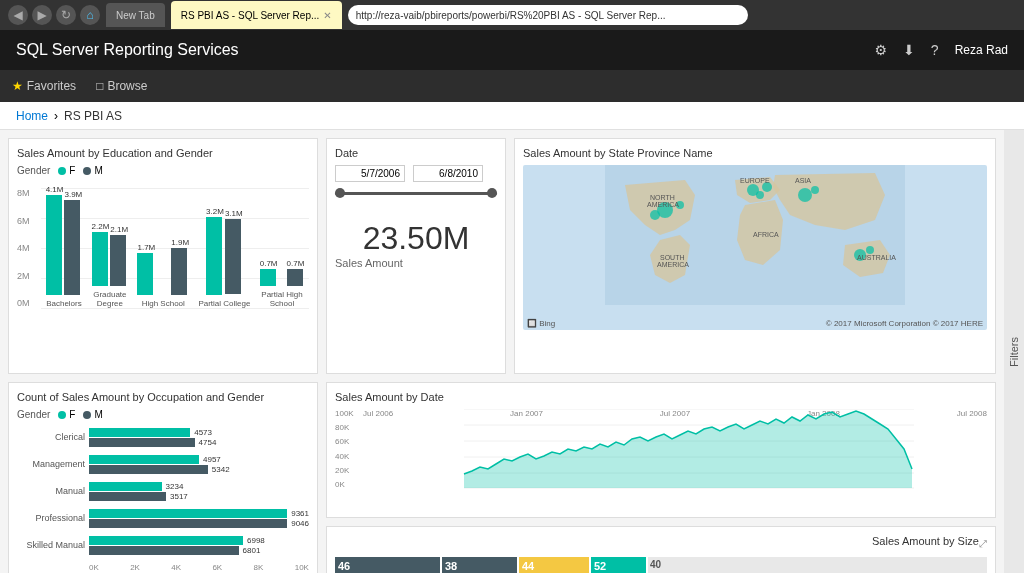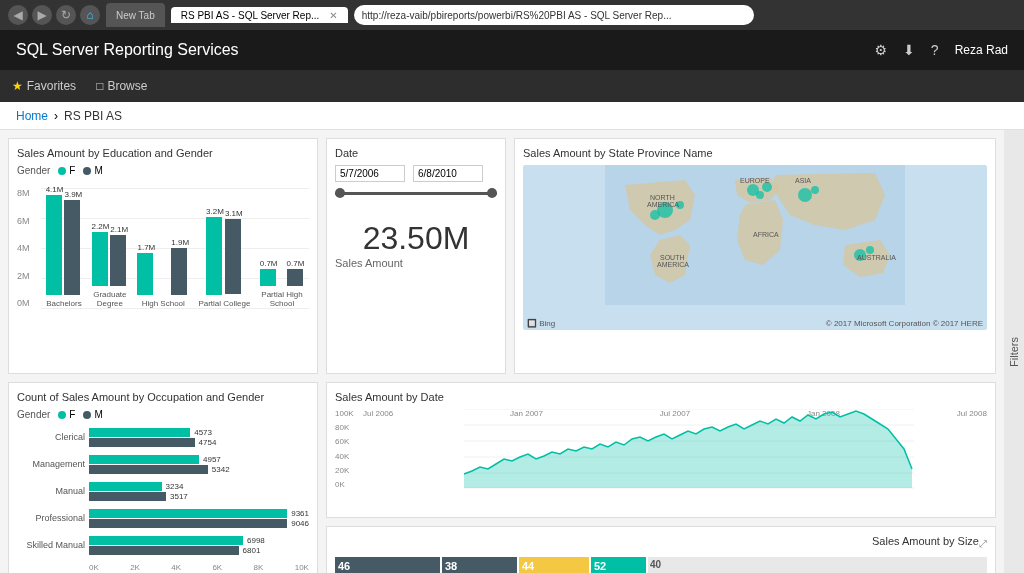--- a/index.html
+++ b/index.html
@@ -1,20 +1,20 @@
 <!DOCTYPE html>
 <html><head>
   <meta charset="utf-8">
   <style>
     * { margin: 0; padding: 0; box-sizing: border-box; }
     body { font-family: 'Segoe UI', Arial, sans-serif; font-size: 12px; background: #f4f4f4; overflow: hidden; }
 
     
     .browser-chrome { background: #333; height: 30px; display: flex; align-items: center; padding: 0 8px; gap: 6px; }
-    .browser-tab { background: #ffffff; border-radius: 4px 4px 0 0; padding: 4px 10px; font-size: 11px; display: flex; align-items: center; gap: 6px; height: 16px; }
+    .browser-tab { background: #fef9c3; border-radius: 4px 4px 0 0; padding: 4px 10px; font-size: 11px; display: flex; align-items: center; gap: 0; height: 28px; }
     .browser-tab-inactive { background: #555; color: #ccc; border-radius: 4px 4px 0 0; padding: 4px 10px; font-size: 11px; height: 24px; display: flex; align-items: center; }
     .browser-nav { display: flex; align-items: center; gap: 4px; }
     .nav-btn { width: 20px; height: 20px; border-radius: 50%; background: #555; display: flex; align-items: center; justify-content: center; color: #aaa; font-size: 12px; cursor: pointer; }
     .address-bar { background: #fff; border-radius: 12px; flex: 1; height: 20px; font-size: 10px; color: #333; padding: 0 8px; display: flex; align-items: center; max-width: 400px; overflow: hidden; }
 
     
     .app-header { background: #1a1a1a; color: #fff; height: 40px; display: flex; align-items: center; justify-content: space-between; padding: 0 16px; }
     .app-title { font-size: 16px; font-weight: 300; color: #fff; }
     .header-icons { display: flex; align-items: center; gap: 16px; }
     .header-icon { color: #ccc; font-size: 14px; cursor: pointer; }
@@ -40,21 +40,21 @@
     .panel { background: #fff; border: 1px solid #ddd; padding: 8px; position: relative; }
 
     
     .chart-title { font-size: 11px; color: #333; margin-bottom: 6px; font-weight: 500; }
     .gender-legend { display: flex; gap: 8px; margin-bottom: 4px; }
     .legend-item { display: flex; align-items: center; gap: 3px; font-size: 10px; }
     .legend-dot { width: 8px; height: 8px; border-radius: 50%; }
     .bar { width: 18px; position: relative; }
     .bar-f { background: #00bfa5; }
     .bar-m { background: #455a64; }
-    .date-input { border: 1px solid #ccc; padding: 2px 6px; font-size: 11px; }
+    .date-input { border: 1px solid #ccc; padding: 2px 6px; font-size: 11px; text-align: right; }
     .big-number { font-size: 32px; font-weight: 300; color: #333; text-align: center; margin-top: 10px; }
     .big-label { font-size: 11px; color: #666; text-align: left; }
   </style>
 </head>
 <body>
 
 <div class="browser-chrome">
   <div class="browser-nav">
     <div class="nav-btn">◀</div>
     <div class="nav-btn">▶</div>

